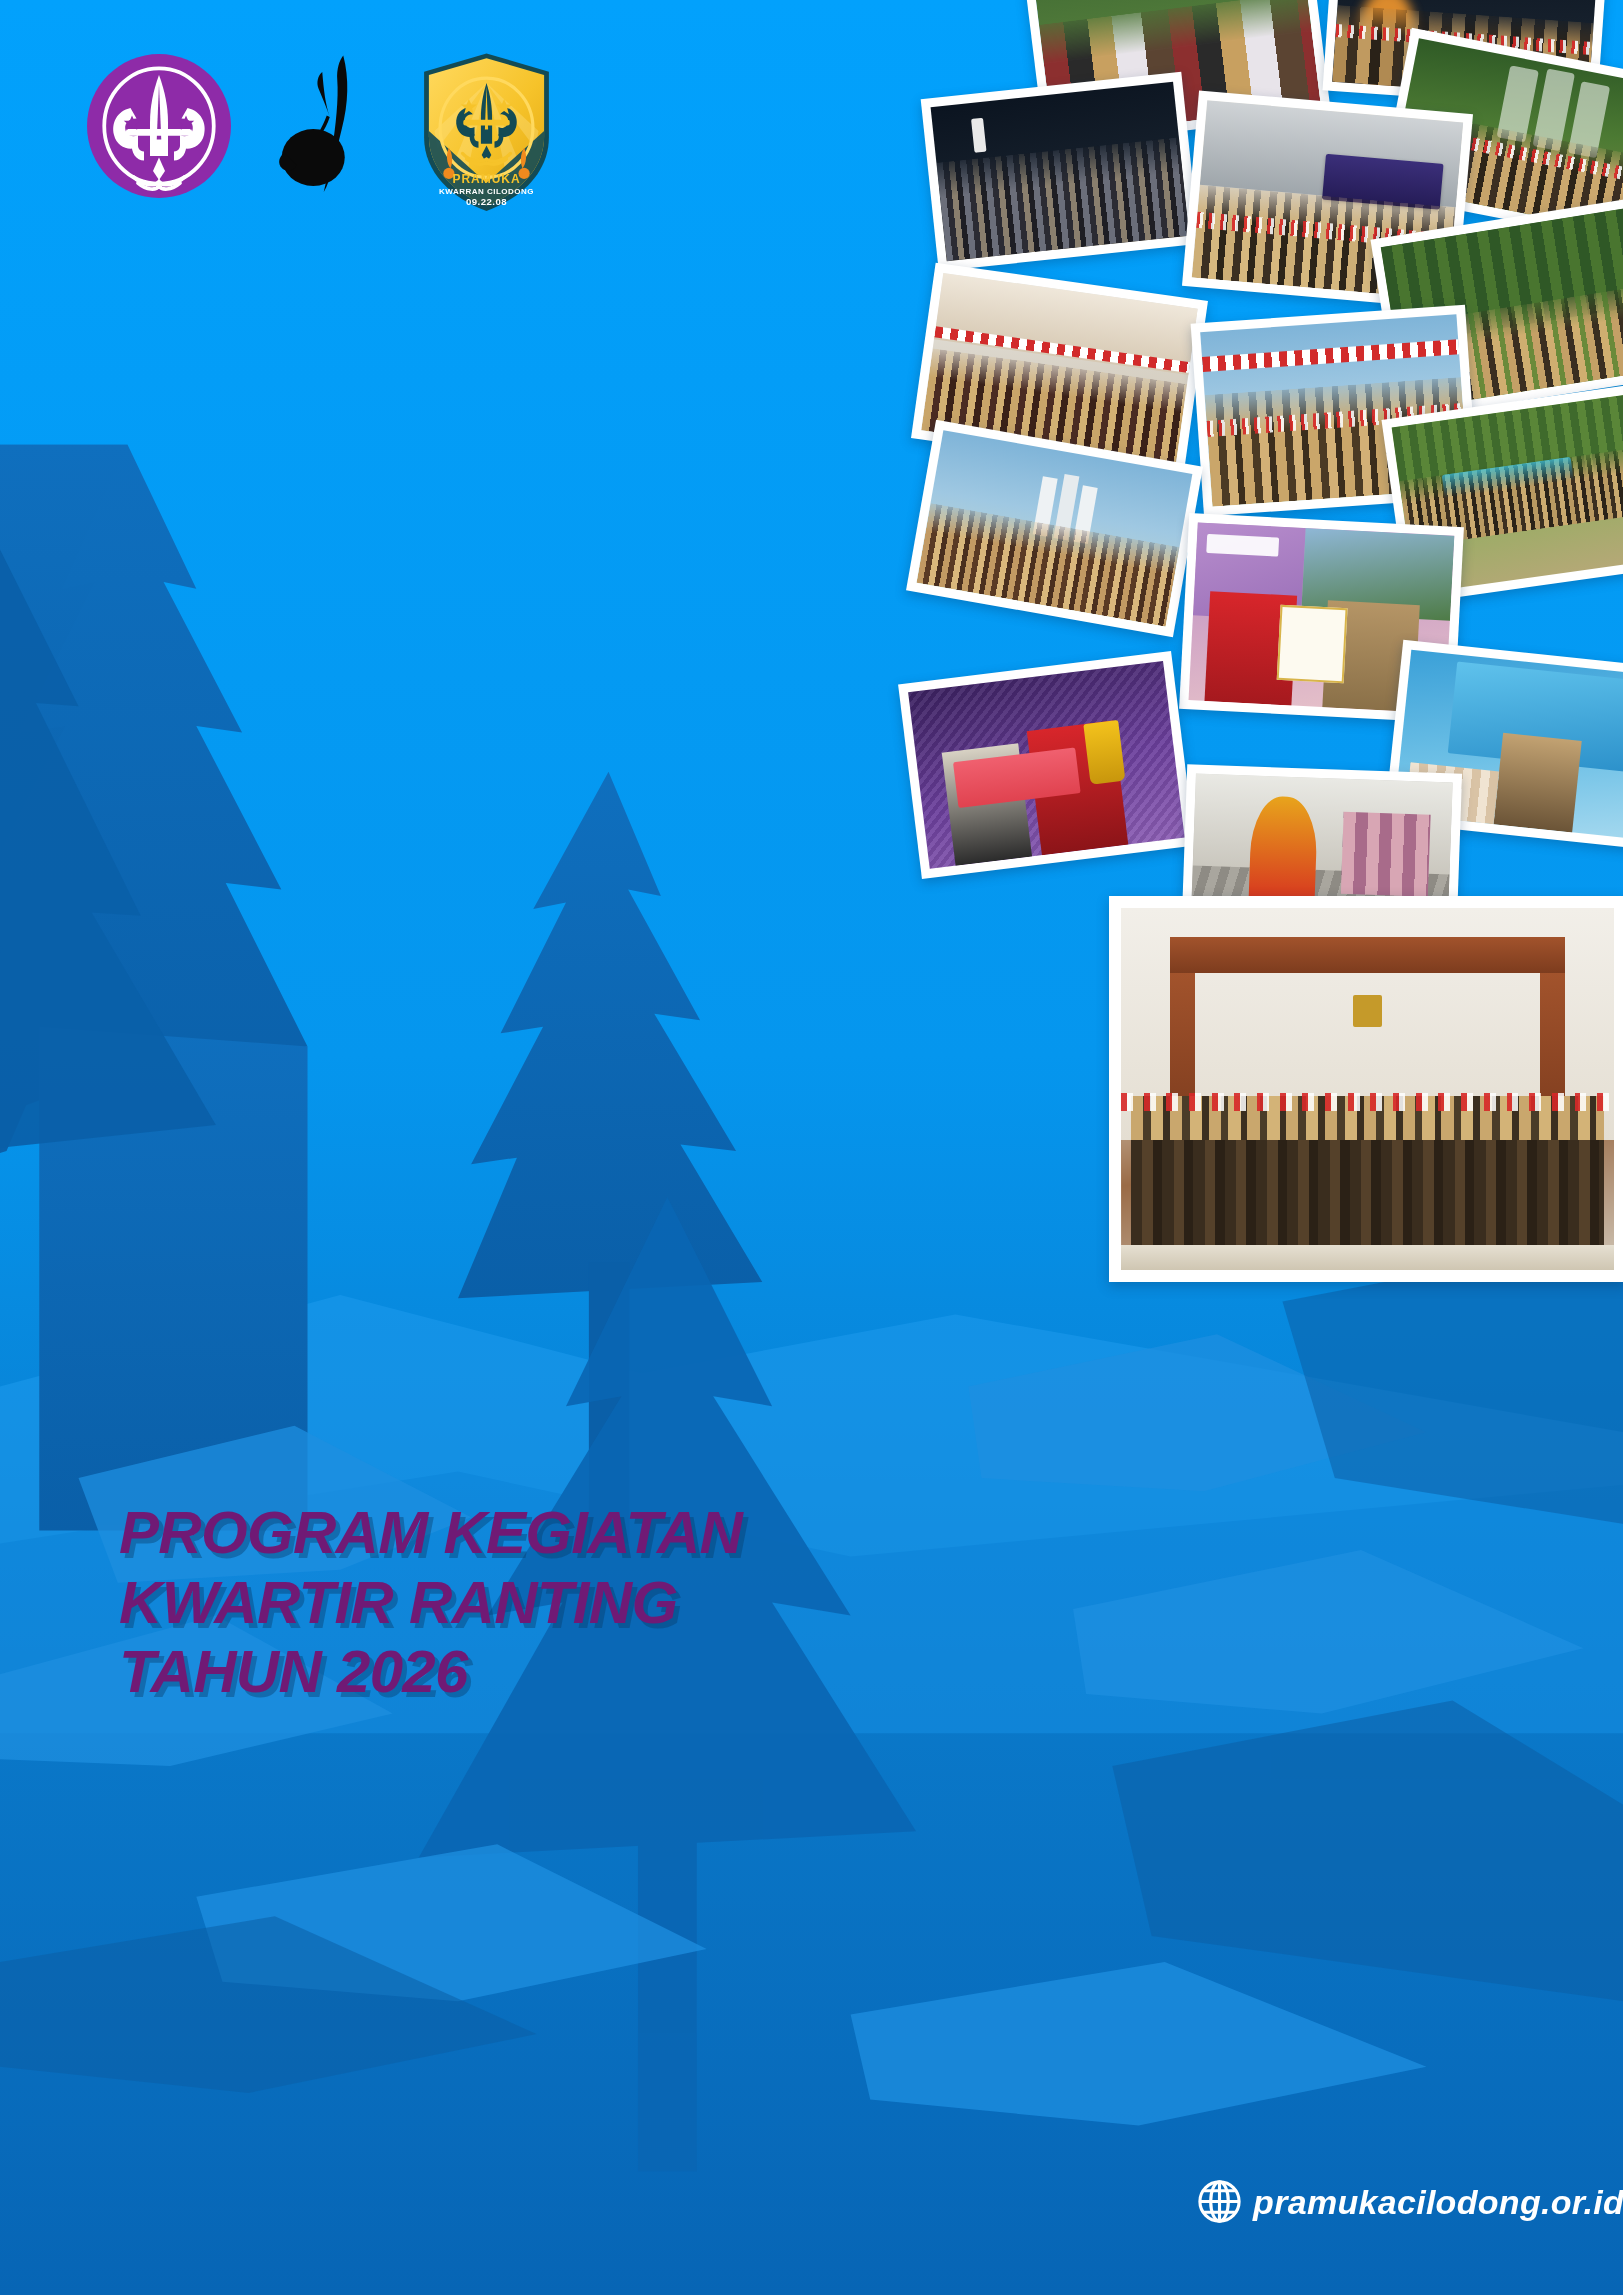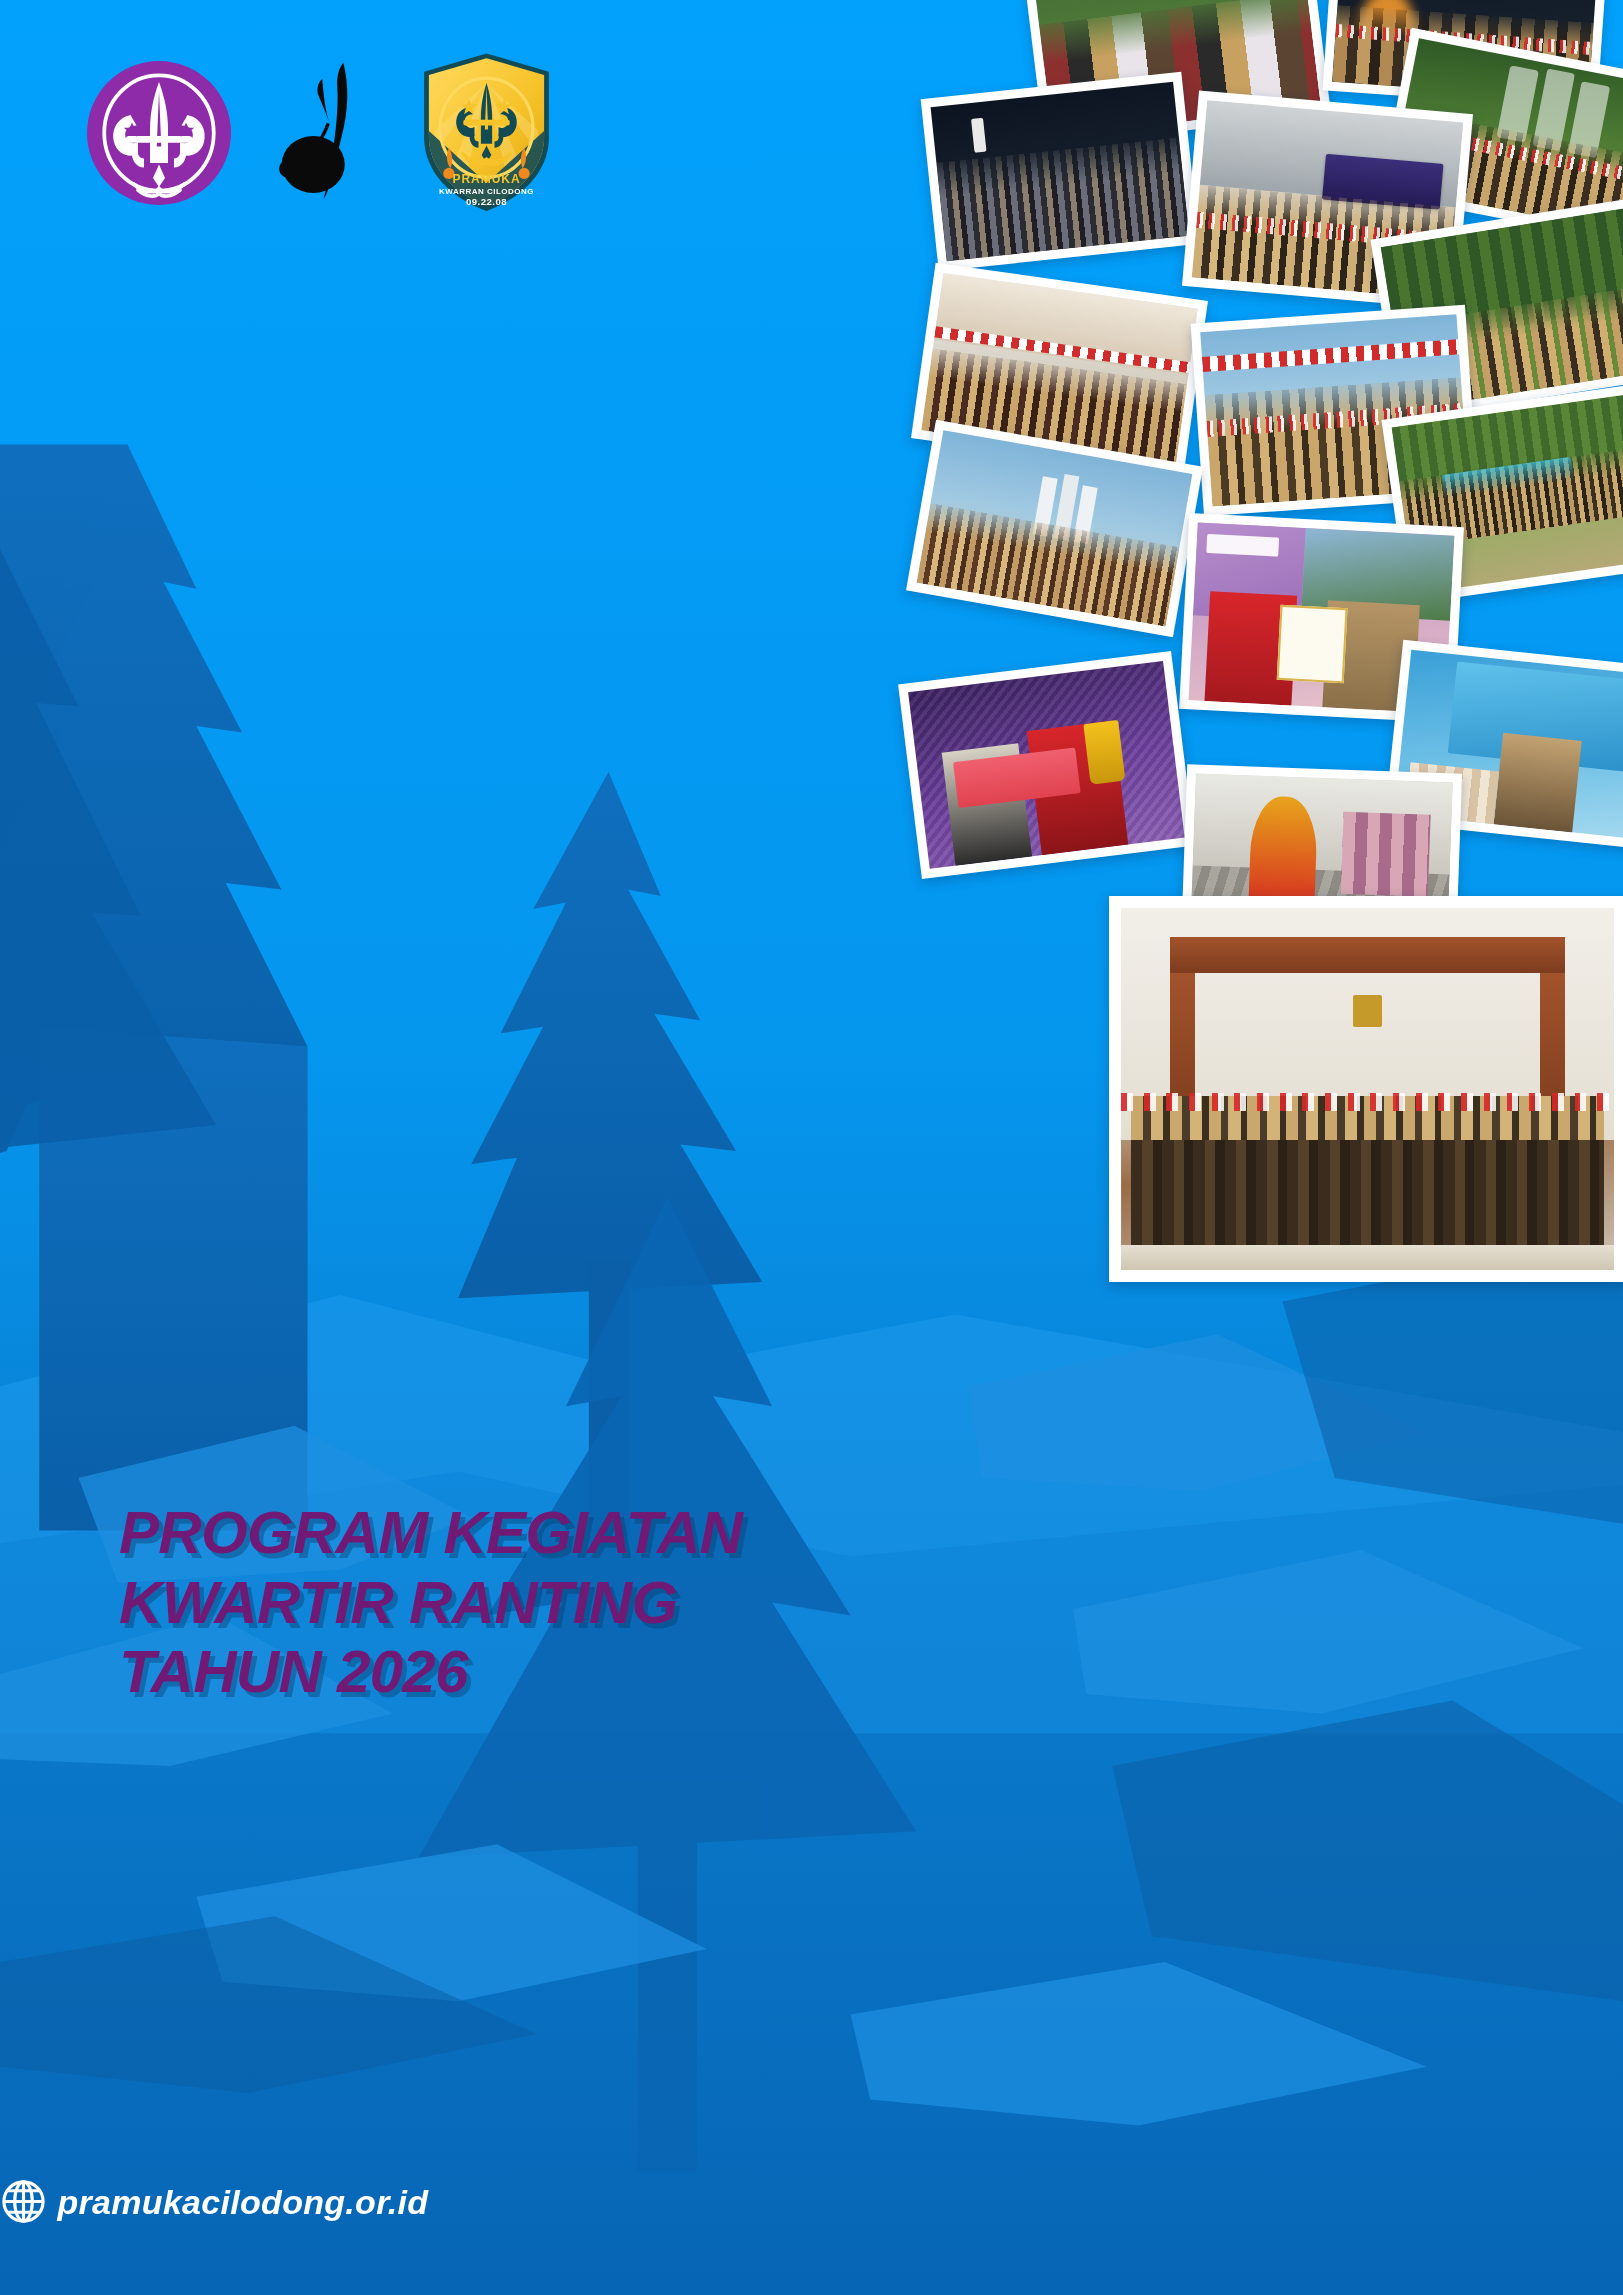--- a/index.html
+++ b/index.html
@@ -16,21 +16,21 @@
     position:absolute; inset:0;
     width:1624px; height:2295px;
     overflow:hidden;
     background:#02A1FC;
   }
   .bg-svg { position:absolute; inset:0; width:1624px; height:2295px; }
 
   
   #logo-row {
     position:absolute; left:84px; top:51px;
-    display:flex; align-items:center; gap:43px;
+    display:flex; align-items:flex-start; gap:43px;
     z-index:30;
   }
   .logo-box { position:relative; }
 
   
   #collage {
     position:absolute; left:739px; top:-26px;
     width:884px; height:1439px;
     z-index:20;
   }
@@ -105,21 +105,21 @@
     line-height:1.16;
     letter-spacing:-0.7px;
     text-shadow:4.6px 5.2px 0 rgba(6,62,110,.42);
     white-space:nowrap;
   }
 
   
   #footer {
     position:absolute; left:0; right:0; top:2178px;
     z-index:40;
-    display:flex; justify-content:flex-start; align-items:center; gap:22px;
+    display:flex; justify-content:flex-end; align-items:center; gap:22px;
   }
   .f-item { display:flex; align-items:center; gap:10.5px; }
   .f-text {
     color:#ffffff;
     font-size:34px;
     font-style:italic;
     font-weight:bold;
     letter-spacing:0.3px;
     white-space:nowrap;
   }

